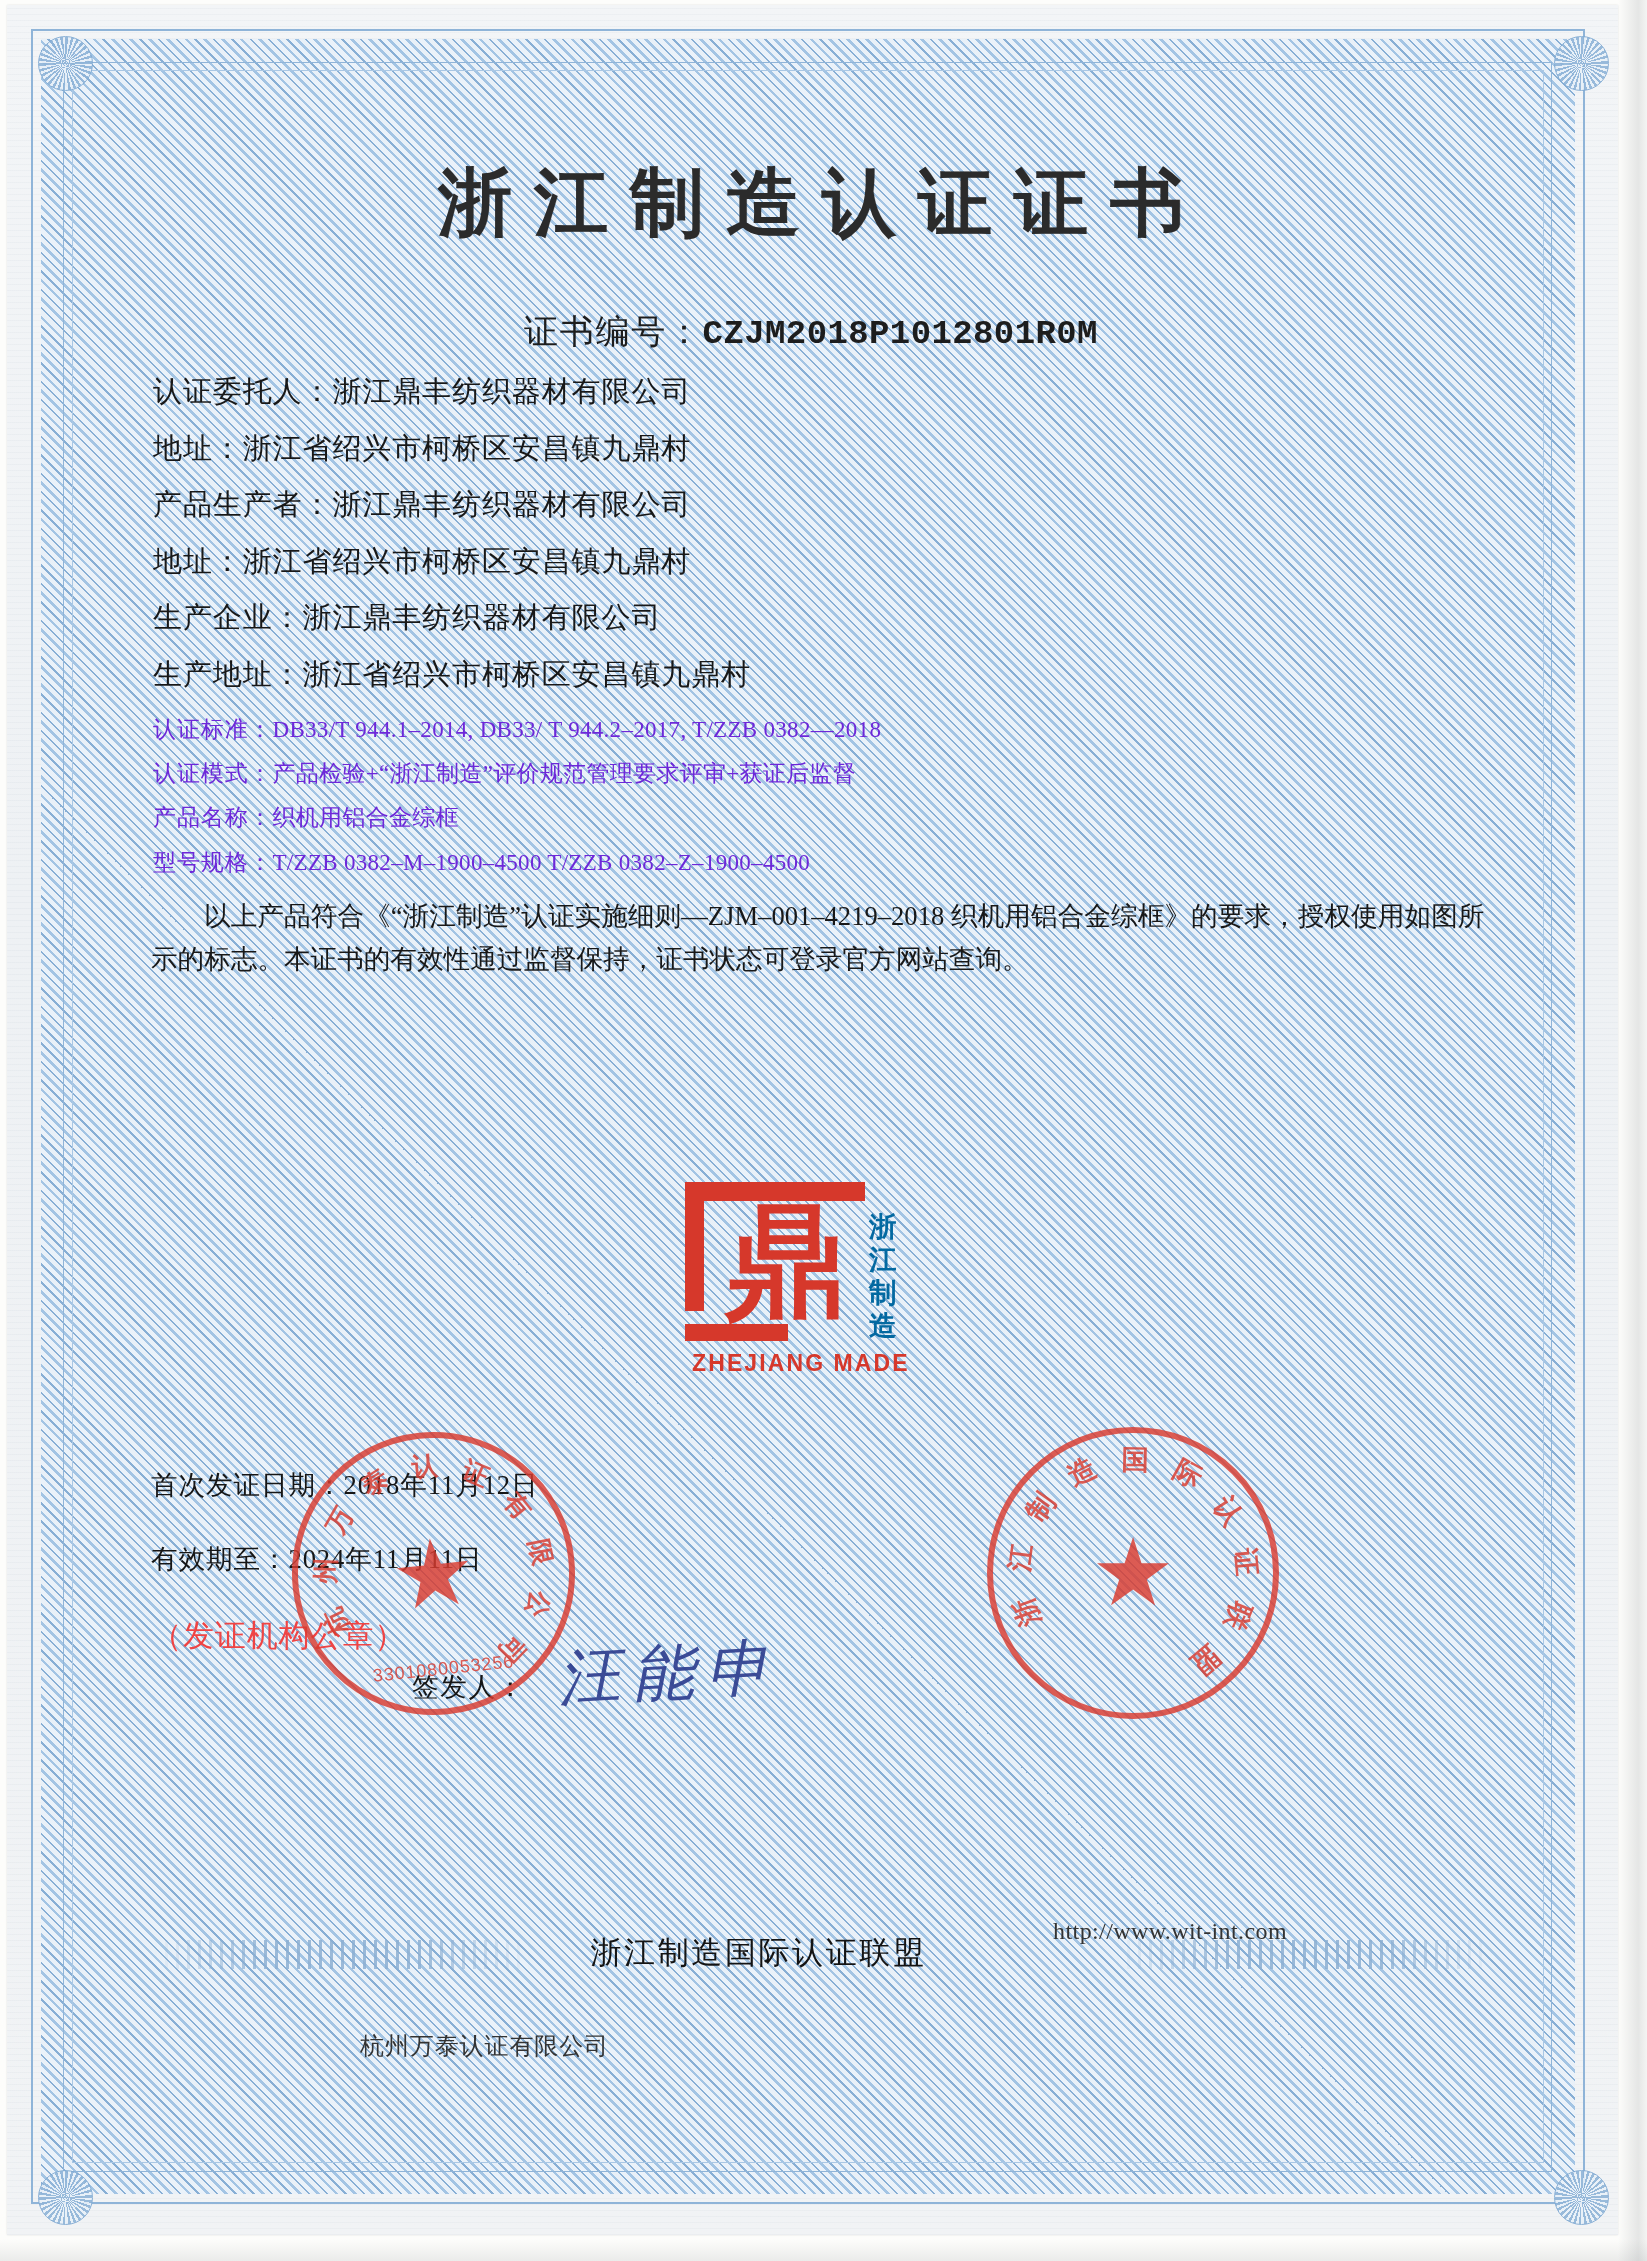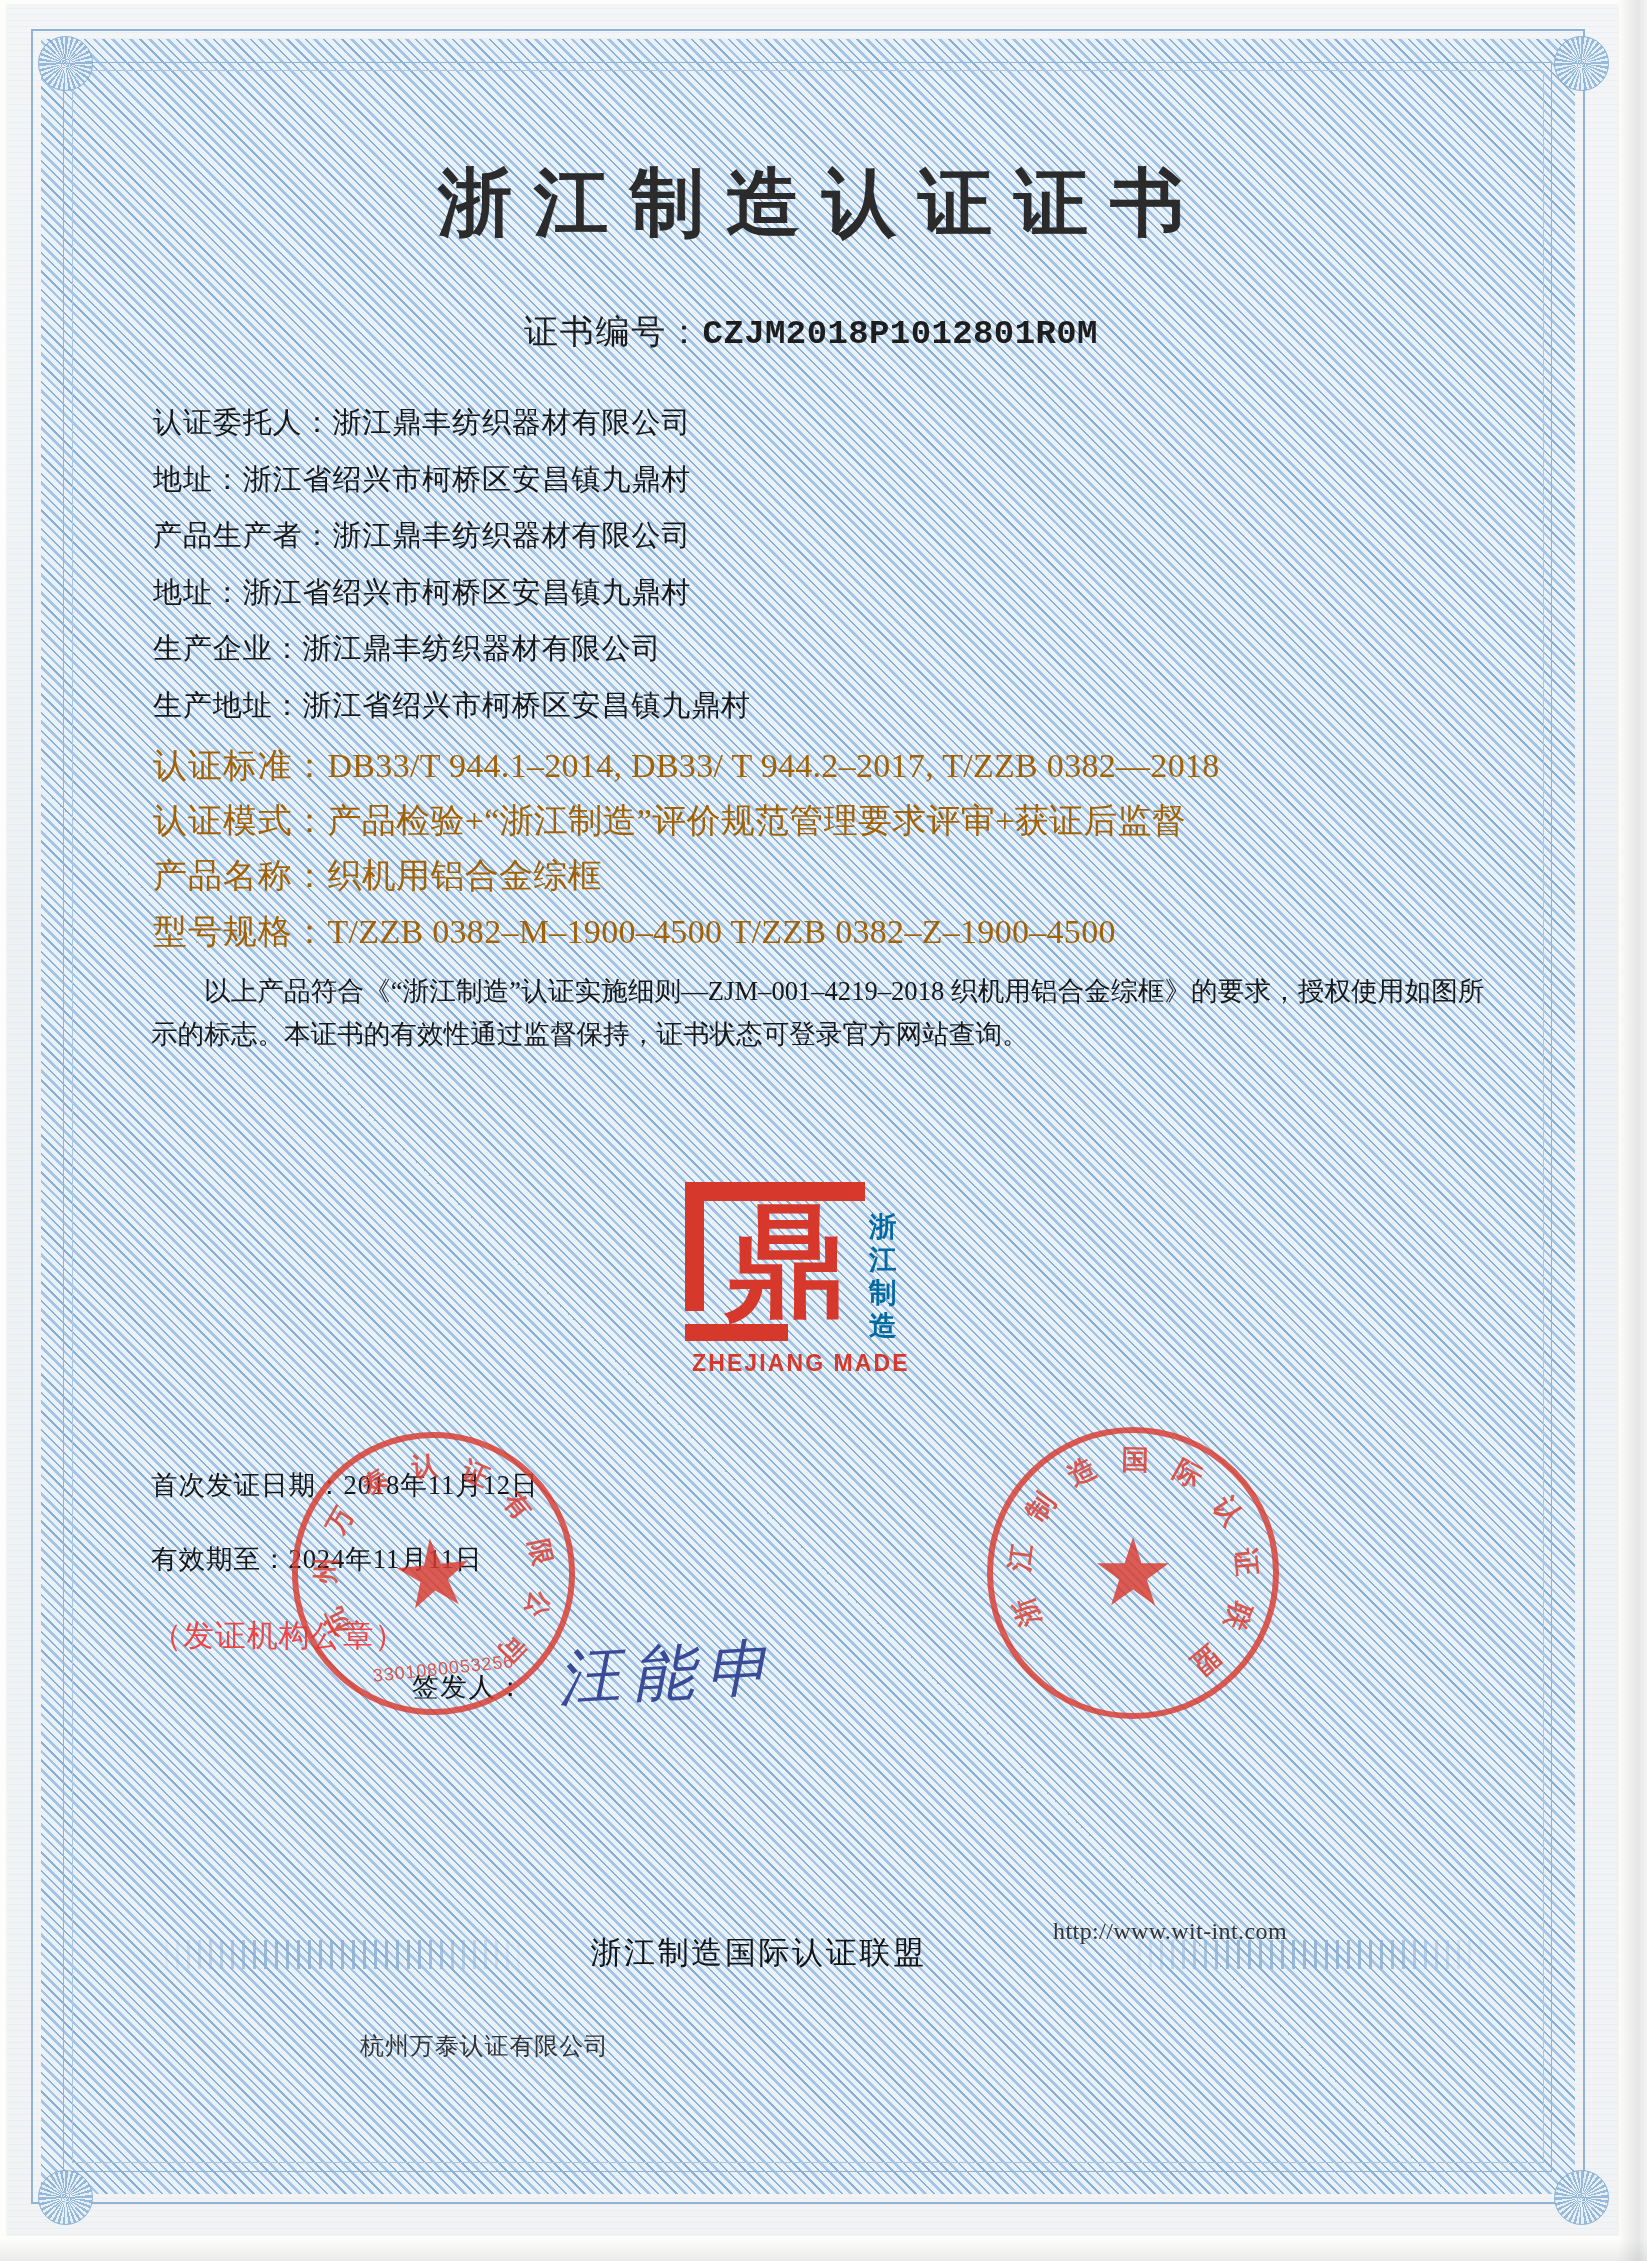--- a/index.html
+++ b/index.html
@@ -151,40 +151,40 @@
     letter-spacing: 0.9px;
   }
   .cert-number .label { letter-spacing: 1.7px; }
   .cert-number .value {
     font-family: Liberation Mono, monospace;
     font-weight: 600;
     letter-spacing: 0.4px;
   }
 
   .party-block {
-    margin-top: 53px;
+    margin-top: 22px;
     padding-left: 24px;
   }
   .party-row {
     font-size: 29px;
     color: #181818;
     line-height: 1.0;
     margin-bottom: 27.5px;
     white-space: nowrap;
   }
   .party-row .k { letter-spacing: 0.9px; }
   .party-row .v { letter-spacing: 0.9px; }
 
   .spec-block {
     margin-top: 29px;
     padding-left: 24px;
   }
   .spec-row {
-    font-size: 34px;
-    color: #a16207;
+    font-size: 23px;
+    color: #6d28d9;
     line-height: 1.0;
     margin-bottom: 21.4px;
     white-space: nowrap;
   }
   .spec-row .k { letter-spacing: 0.9px; }
   .spec-row .v {
     font-family: "Liberation Serif", "DejaVu Serif", serif;
     letter-spacing: 0.3px;
   }
 

